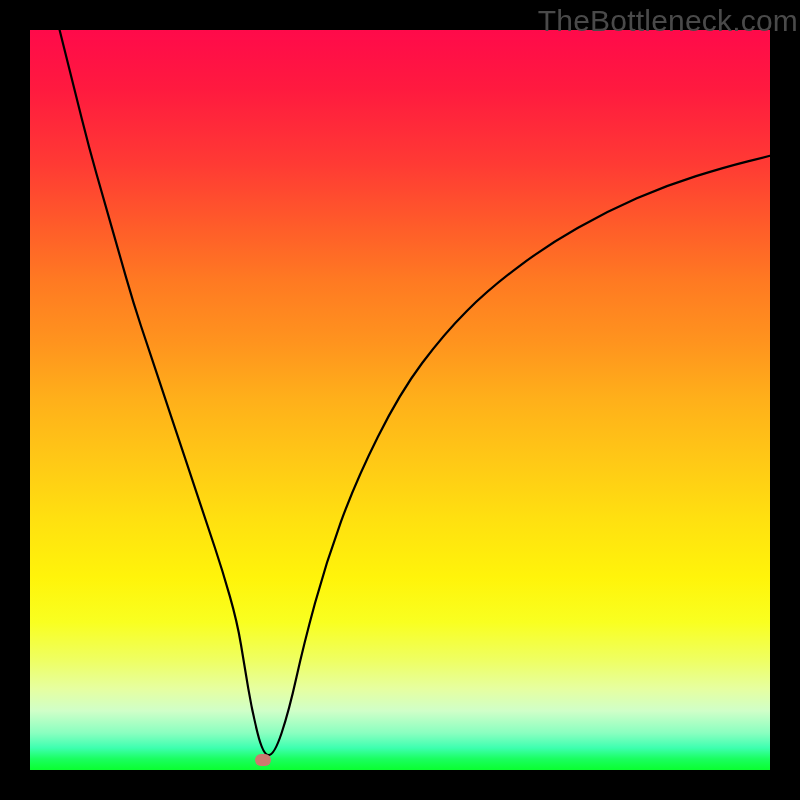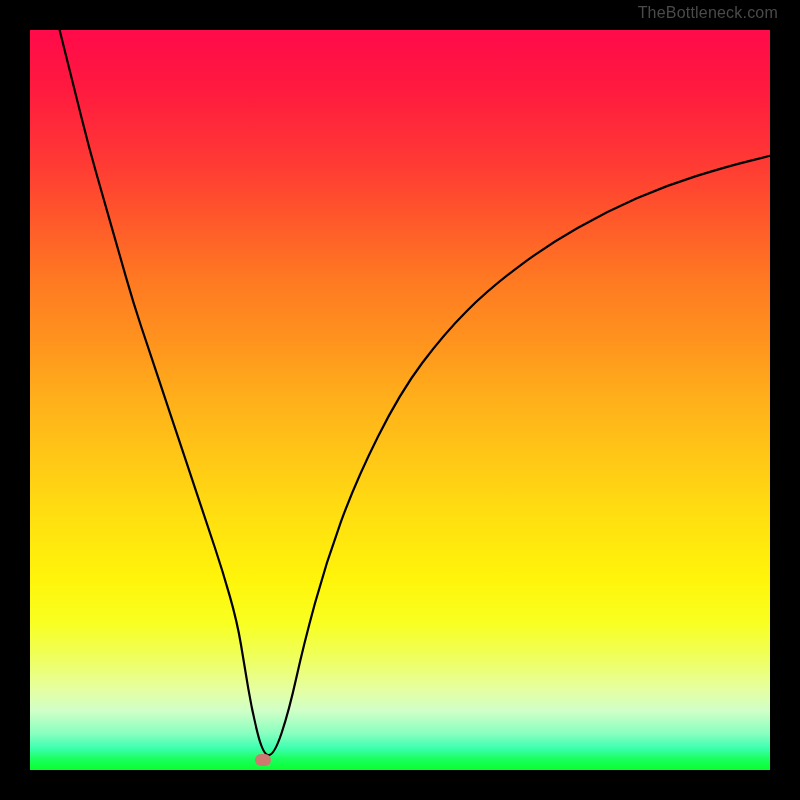--- a/index.html
+++ b/index.html
@@ -49,24 +49,24 @@
     position: absolute;
     width: 16px;
     height: 12px;
     background: #cc7a6f;
     border-radius: 6px;
     transform: translate(-50%, -50%);
   }
   .watermark {
     position: absolute;
     top: 4px;
-    right: 22px;
+    right: 2px;
     color: #4a4a4a;
     font-family: Arial, Helvetica, sans-serif;
-    font-size: 16px;
+    font-size: 30px;
     letter-spacing: 0.2px;
   }
 </style>
 </head>
 <body>
 
 <div class="chart-container">
 
   <div class="plot-area">
     <svg class="curve-svg" viewBox="0 0 740 740" preserveAspectRatio="none">

